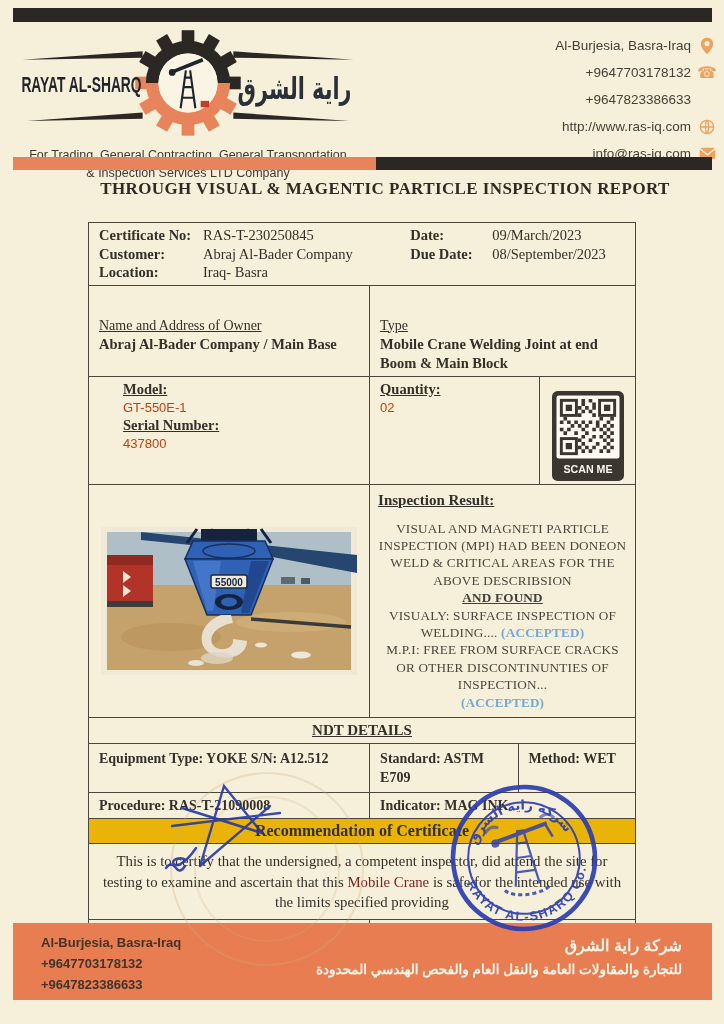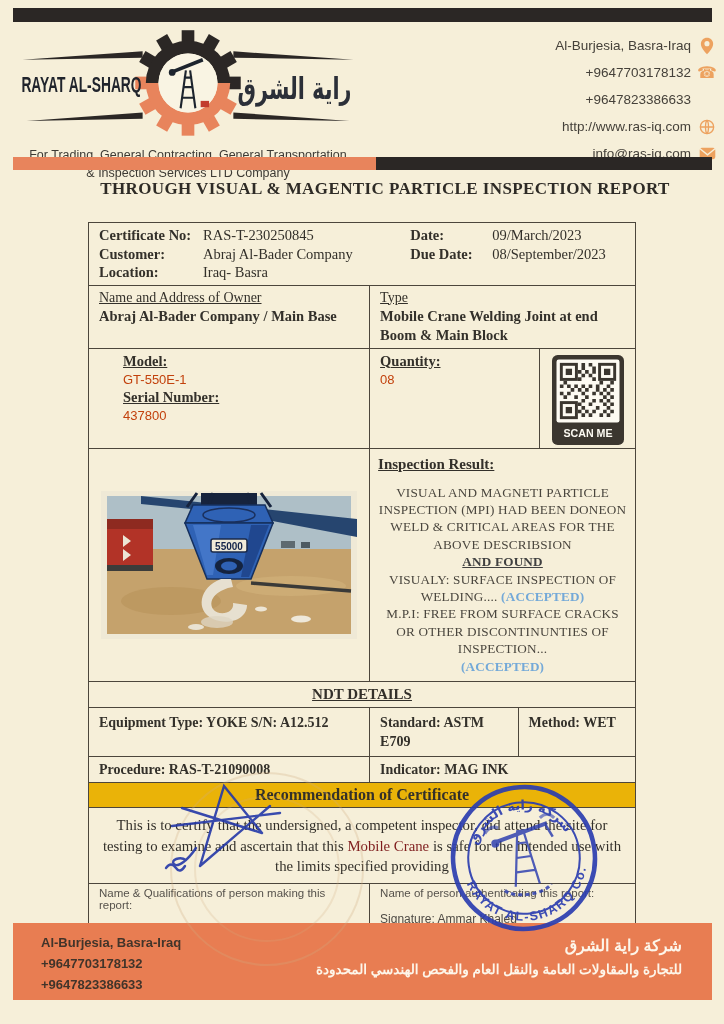--- a/index.html
+++ b/index.html
@@ -20,25 +20,25 @@
                 font-size:17px;font-weight:bold;letter-spacing:.4px;color:#2e2b26;padding-left:23px;}
   
   .doc-table{position:absolute;left:88px;top:222px;width:546px;border:1.6px solid #4c463c;}
   .tr{display:flex;box-sizing:border-box;}
   .doc-table > .tr + .tr{border-top:1.4px solid #4c463c;}
   .td{box-sizing:border-box;padding:3px 10px;}
   .bl{border-left:1.4px solid #4c463c;}
   .w-left{width:51.3%;}
   .kv{display:flex;line-height:18.5px;font-size:14.5px;}
   .k{font-weight:bold;}
-  .lab{text-decoration:underline;font-size:14px;line-height:18px;}
+  .lab{text-decoration:underline;font-size:14px;line-height:18px;margin-top:28px;}
   .lab-b{text-decoration:underline;font-size:14.5px;line-height:19px;font-weight:bold;}
   .vbold{font-weight:bold;font-size:14.5px;line-height:19px;}
   .sansval{font-family:"Liberation Sans",sans-serif;font-size:13px;line-height:17px;color:#c2410c;}
-  .qr-cell{width:96px;display:flex;align-items:flex-start;justify-content:center;padding-top:6px;}
+  .qr-cell{width:96px;display:flex;align-items:flex-start;justify-content:center;padding-top:14px;}
   .insp-text{font-size:13.2px;line-height:1.32;color:#4a463e;text-align:center;letter-spacing:.2px;}
   .and-found{color:#404040;font-weight:bold;text-decoration:underline;}
   .accepted{color:#74a9d8;font-weight:bold;}
   .ndt-title{width:100%;text-align:center;font-weight:bold;text-decoration:underline;
              font-size:15px;padding:4px 0;}
   .bold14{font-weight:bold;font-size:14px;line-height:19px;}
   .rec-head{width:100%;background:#eab308;text-align:center;font-weight:bold;font-size:16px;padding:3px 0;}
   .rec-text{width:100%;text-align:center;font-size:14.8px;line-height:1.38;padding:7px 12px;}
   .green{color:#7f1d1d;}
   .sig-cell{height:52px;font-family:"Liberation Sans",sans-serif;font-size:11.5px;color:#56524c;}
@@ -194,21 +194,21 @@
 
     <div class="tr">
       <div class="td w-left" style="padding-left:34px;">
         <div class="lab-b">Model:</div>
         <div class="sansval">GT-550E-1</div>
         <div class="lab-b">Serial Number:</div>
         <div class="sansval">437800</div>
       </div>
       <div class="td bl" style="flex:1;">
         <div class="lab-b">Quantity:</div>
-        <div class="sansval">08</div>
+        <div class="sansval">02</div>
       </div>
       <div class="td bl qr-cell">
         <svg width="72" height="90" viewBox="0 0 64 80">
           <rect x="0" y="0" width="64" height="80" rx="5" fill="#3b362f"></rect>
           <rect x="4" y="4" width="56" height="56" rx="2" fill="#fdfaf2"></rect>
           <path fill="#3b362f" d="M26.2,7h3.2v3.2h-3.2z M32.6,7h3.2v3.2h-3.2z M26.2,10.2h3.2v3.2h-3.2z M35.8,10.2h3.2v3.2h-3.2z M23,13.4h3.2v3.2h-3.2z M29.4,13.4h3.2v3.2h-3.2z M35.8,13.4h3.2v3.2h-3.2z M26.2,16.6h3.2v3.2h-3.2z M32.6,16.6h3.2v3.2h-3.2z M23,19.8h3.2v3.2h-3.2z M35.8,19.8h3.2v3.2h-3.2z M10.2,23h3.2v3.2h-3.2z M42.2,23h3.2v3.2h-3.2z M51.8,23h3.2v3.2h-3.2z M7,26.2h3.2v3.2h-3.2z M13.4,26.2h3.2v3.2h-3.2z M19.8,26.2h3.2v3.2h-3.2z M26.2,26.2h3.2v3.2h-3.2z M32.6,26.2h3.2v3.2h-3.2z M39,26.2h3.2v3.2h-3.2z M48.6,26.2h3.2v3.2h-3.2z M16.6,29.4h3.2v3.2h-3.2z M23,29.4h3.2v3.2h-3.2z M29.4,29.4h3.2v3.2h-3.2z M39,29.4h3.2v3.2h-3.2z M45.4,29.4h3.2v3.2h-3.2z M51.8,29.4h3.2v3.2h-3.2z M7,32.6h3.2v3.2h-3.2z M13.4,32.6h3.2v3.2h-3.2z M26.2,32.6h3.2v3.2h-3.2z M35.8,32.6h3.2v3.2h-3.2z M42.2,32.6h3.2v3.2h-3.2z M48.6,32.6h3.2v3.2h-3.2z M10.2,35.8h3.2v3.2h-3.2z M19.8,35.8h3.2v3.2h-3.2z M29.4,35.8h3.2v3.2h-3.2z M45.4,35.8h3.2v3.2h-3.2z M51.8,35.8h3.2v3.2h-3.2z M26.2,39h3.2v3.2h-3.2z M35.8,39h3.2v3.2h-3.2z M42.2,39h3.2v3.2h-3.2z M48.6,39h3.2v3.2h-3.2z M23,42.2h3.2v3.2h-3.2z M32.6,42.2h3.2v3.2h-3.2z M45.4,42.2h3.2v3.2h-3.2z M51.8,42.2h3.2v3.2h-3.2z M26.2,45.4h3.2v3.2h-3.2z M39,45.4h3.2v3.2h-3.2z M48.6,45.4h3.2v3.2h-3.2z M23,48.6h3.2v3.2h-3.2z M29.4,48.6h3.2v3.2h-3.2z M35.8,48.6h3.2v3.2h-3.2z M45.4,48.6h3.2v3.2h-3.2z M51.8,48.6h3.2v3.2h-3.2z M26.2,51.8h3.2v3.2h-3.2z M32.6,51.8h3.2v3.2h-3.2z M42.2,51.8h3.2v3.2h-3.2z M48.6,51.8h3.2v3.2h-3.2z"></path>
           <g>
             <rect x="7" y="7" width="16" height="16" fill="#3b362f"></rect>
               <rect x="9.6" y="9.6" width="10.8" height="10.8" fill="#fdfaf2"></rect>
               <rect x="12.2" y="12.2" width="5.6" height="5.6" fill="#3b362f"></rect>

